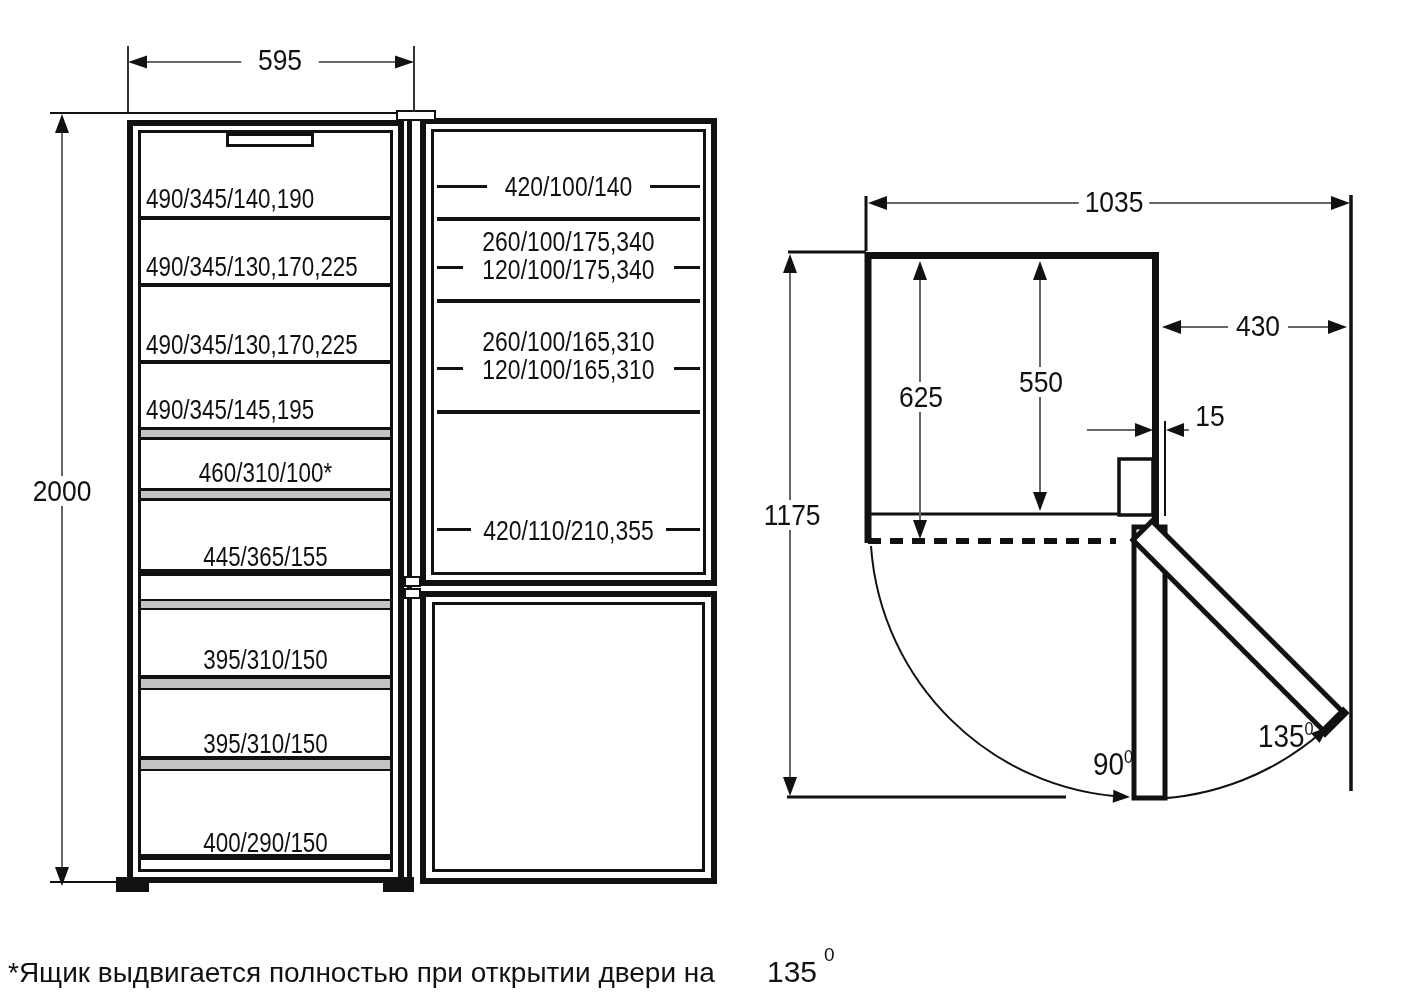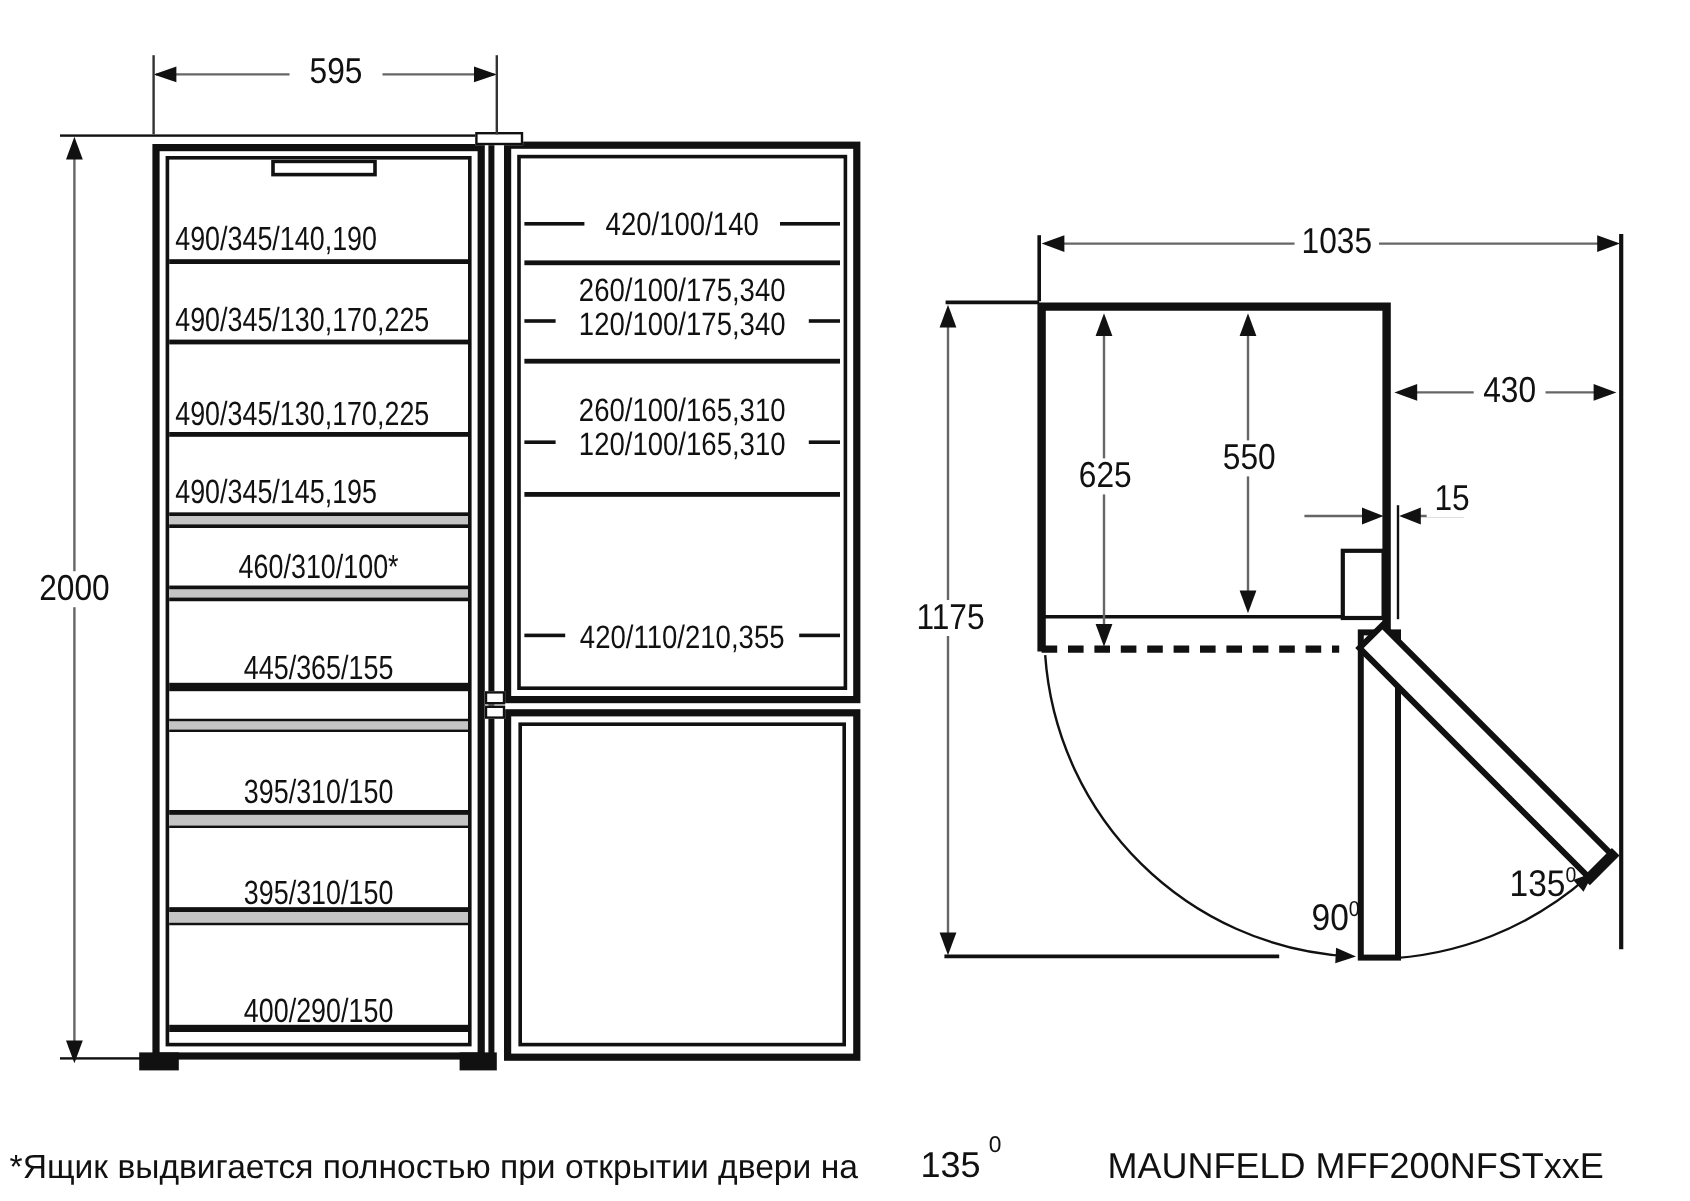--- a/index.html
+++ b/index.html
@@ -186,15 +186,14 @@
   <div class="dim-label" style="left:1010px;top:367px;width:62px;">550</div>
   <div class="dim-label" style="left:758px;top:500px;width:66px;">1175</div>
   <div class="dim-label" style="left:1186px;top:401px;width:48px;">15</div>
 
   <div class="angle-label" style="left:1093px;top:749px;"><span>90</span><span class="sup">0</span></div>
   <div class="angle-label" style="left:1258px;top:721px;"><span>135</span><span class="sup">0</span></div>
 
   <div class="foot-note">*Ящик выдвигается полностью при открытии двери на</div>
   <div class="foot-angle">135</div>
   <div class="foot-sup">0</div>
-  <div class="model">MAUNFELD MFF200NFSTxxE</div>
 
 </div>
 
 </body></html>

